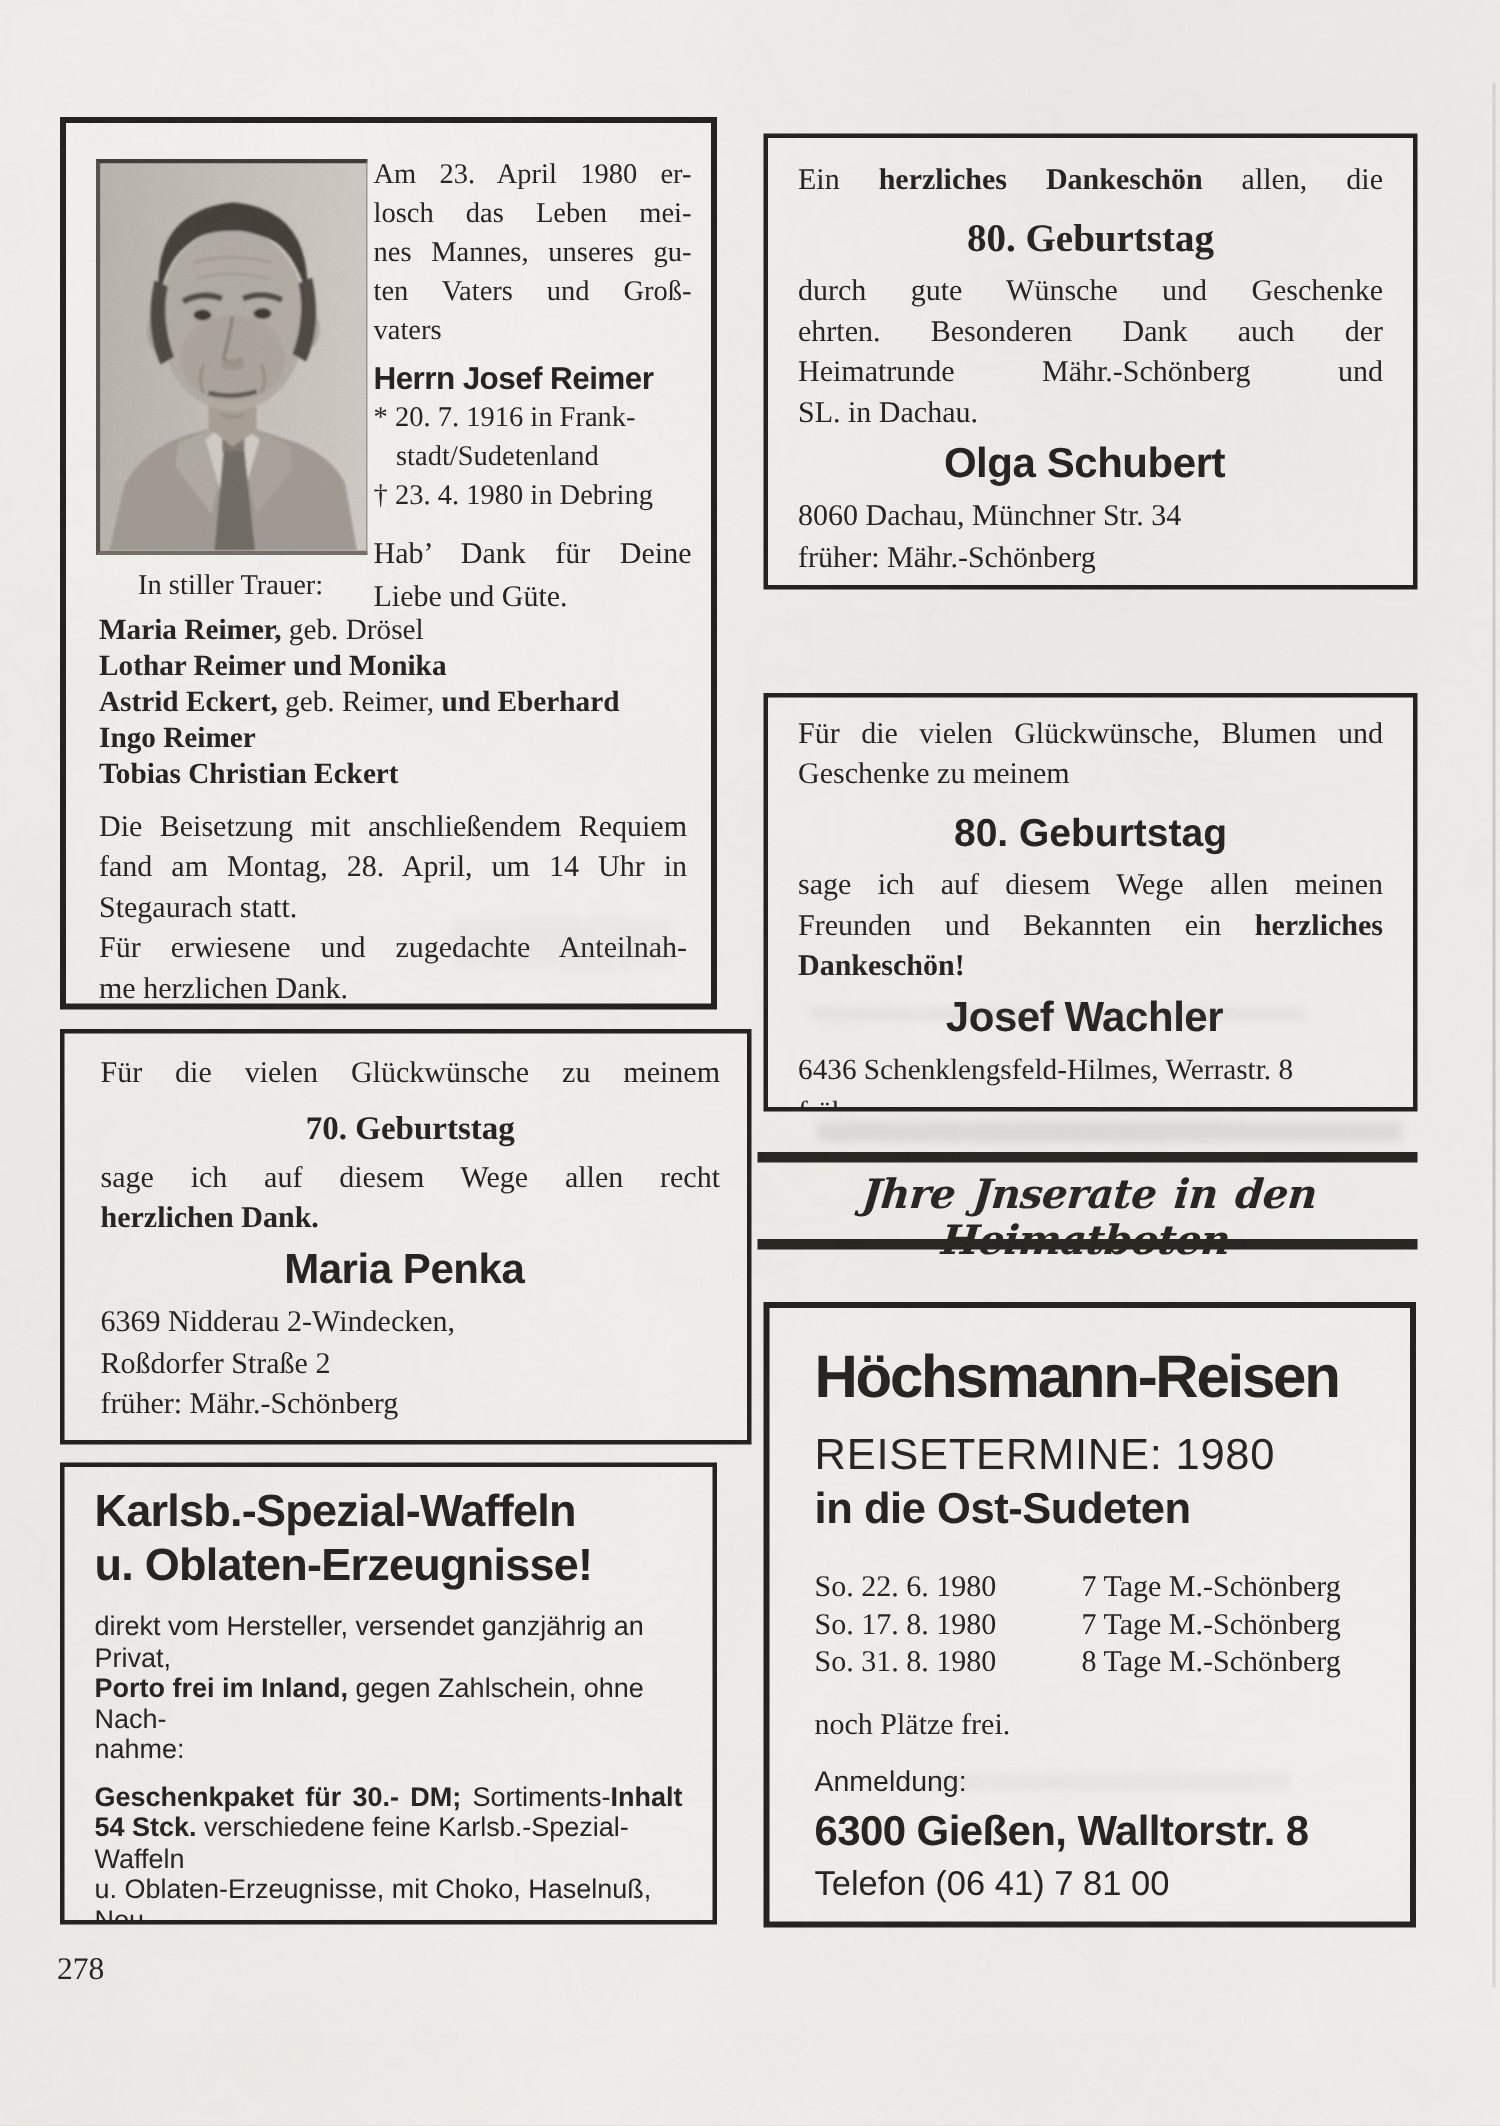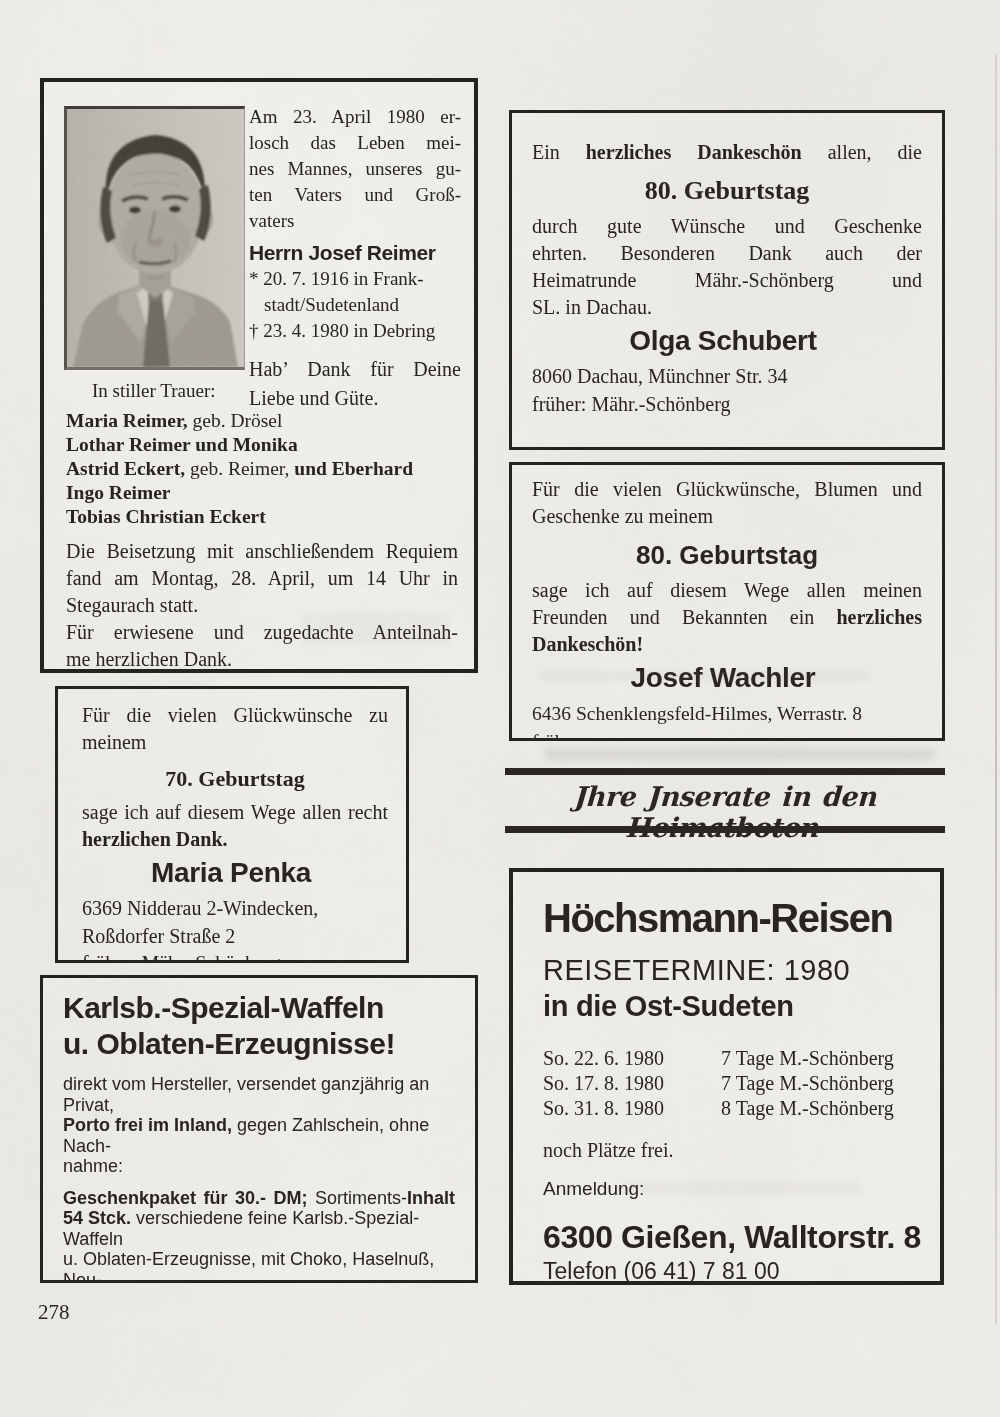--- a/index.html
+++ b/index.html
@@ -24,23 +24,23 @@
   .obit-name{font-family:"Liberation Sans",sans-serif;font-weight:bold;font-size:21px;line-height:27px;margin:5px 0 0 0;letter-spacing:-0.4px;}
   .indent{padding-left:15px;}
   .grat{margin-top:11px;font-size:20px;line-height:29px;}
   .obit-lower{position:absolute;left:22px;right:16px;top:296px;}
   .trauer{margin:0 0 5px 26px;}
   .mourner{font-size:19.5px;line-height:24px;}
   .burial{margin:9px 0 0 0;font-size:20px;line-height:27px;}
   .thanks{margin:0;font-size:20px;line-height:27px;}
 
   
-  .schubert{left:509px;top:110px;width:436px;height:340px;padding:26px 20px 0 20px;}
+  .schubert{left:509px;top:89px;width:436px;height:304px;padding:15px 20px 0 20px;}
   .wachler{left:509px;top:462px;width:436px;height:279px;padding:11px 20px 0 20px;}
-  .penka{left:40px;top:686px;width:354px;height:277px;padding:13px 18px 0 24px;margin-left:15px;}
+  .penka{left:40px;top:686px;width:461px;height:277px;padding:13px 18px 0 24px;}
   .gb-heading{font-weight:bold;text-align:center;font-size:26px;line-height:34px;margin:8px 0 5px 0;}
   .gb-heading.small{font-size:22px;line-height:30px;}
   .gb-heading.sansh{font-family:"Liberation Sans",sans-serif;font-size:26px;}
   .signature{font-family:"Liberation Sans",sans-serif;font-weight:bold;font-size:28px;line-height:33px;text-align:center;padding-right:8px;margin-top:3px;letter-spacing:-0.3px;}
   .addr{font-size:20px;line-height:27.5px;margin-top:6px;}
   .addr.tight{font-size:19.5px;}
 
   
   .rule{position:absolute;left:505px;width:440px;height:7px;background:#26231e;}
   .banner-text{position:absolute;left:505px;top:781px;width:440px;text-align:center;
@@ -50,21 +50,21 @@
   
   .travel{left:509px;top:868px;width:435px;height:417px;border-width:4px;padding:24px 12px 0 30px;}
   .travel-title{font-family:"Liberation Sans",sans-serif;font-weight:bold;font-size:40px;line-height:44px;letter-spacing:-1.5px;margin:0;}
   .travel-sub1{font-family:"Liberation Sans",sans-serif;font-size:29px;line-height:36px;margin-top:12px;letter-spacing:0.5px;}
   .travel-sub2{font-family:"Liberation Sans",sans-serif;font-weight:bold;font-size:29px;line-height:36px;letter-spacing:-0.3px;}
   .travel-dates{margin-top:22px;font-size:20px;line-height:25px;}
   .trow{display:flex;}
   .tdate{width:178px;flex:none;}
   .travel-note{margin-top:16px;font-size:20px;line-height:26px;}
   .travel-reg{font-family:"Liberation Sans",sans-serif;font-size:19px;line-height:28px;margin-top:12px;}
-  .travel-addr{font-family:"Liberation Sans",sans-serif;font-weight:bold;font-size:32px;line-height:36px;margin-top:16px;letter-spacing:-0.4px;}
+  .travel-addr{font-family:"Liberation Sans",sans-serif;font-weight:bold;font-size:28px;line-height:36px;margin-top:0;letter-spacing:-0.4px;}
   .travel-phone{font-family:"Liberation Sans",sans-serif;font-size:23px;line-height:28px;margin-top:2px;}
 
   
   .waffeln{left:40px;top:975px;width:438px;height:308px;padding:12px 20px 0 20px;}
   .ad-title{font-family:"Liberation Sans",sans-serif;font-weight:bold;font-size:30px;line-height:36px;letter-spacing:-0.5px;margin:0;}
   .ad-body{font-family:"Liberation Sans",sans-serif;font-size:18px;line-height:20.5px;}
   .ad-p1{margin-top:12px;}
   .ad-p2{margin-top:11px;}
 
   .page-number{position:absolute;left:38px;top:1300px;font-size:21px;}

